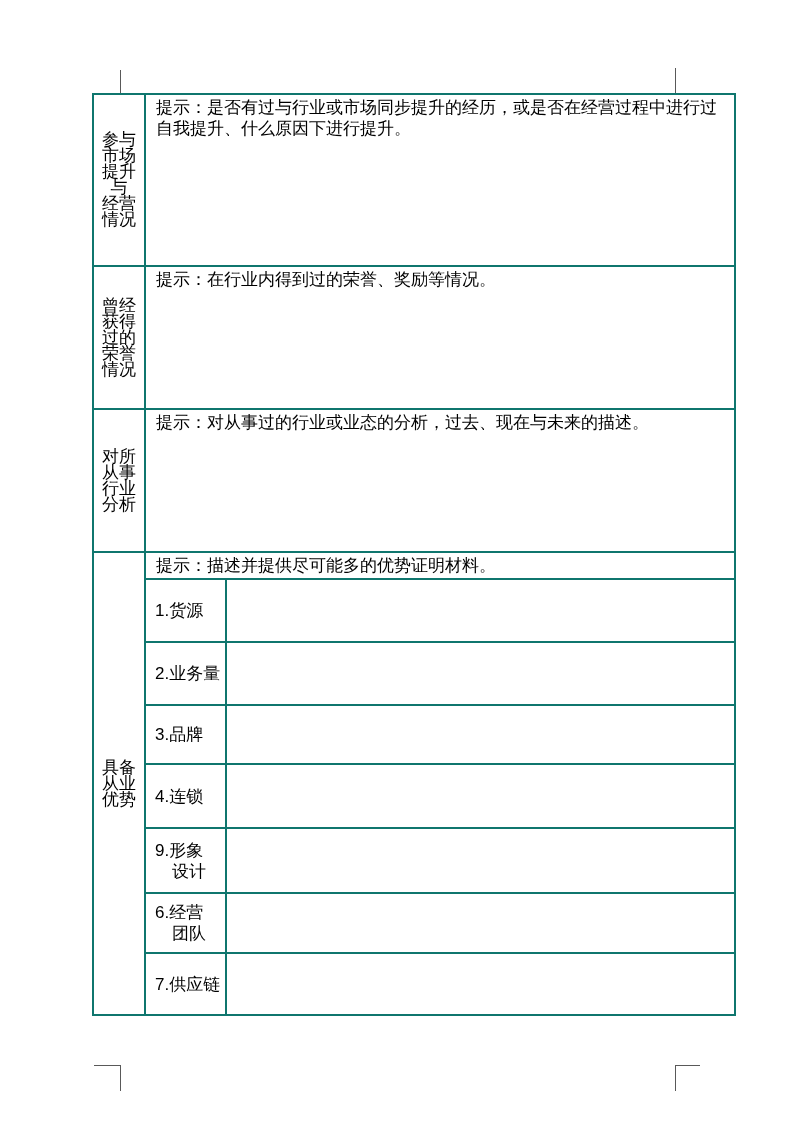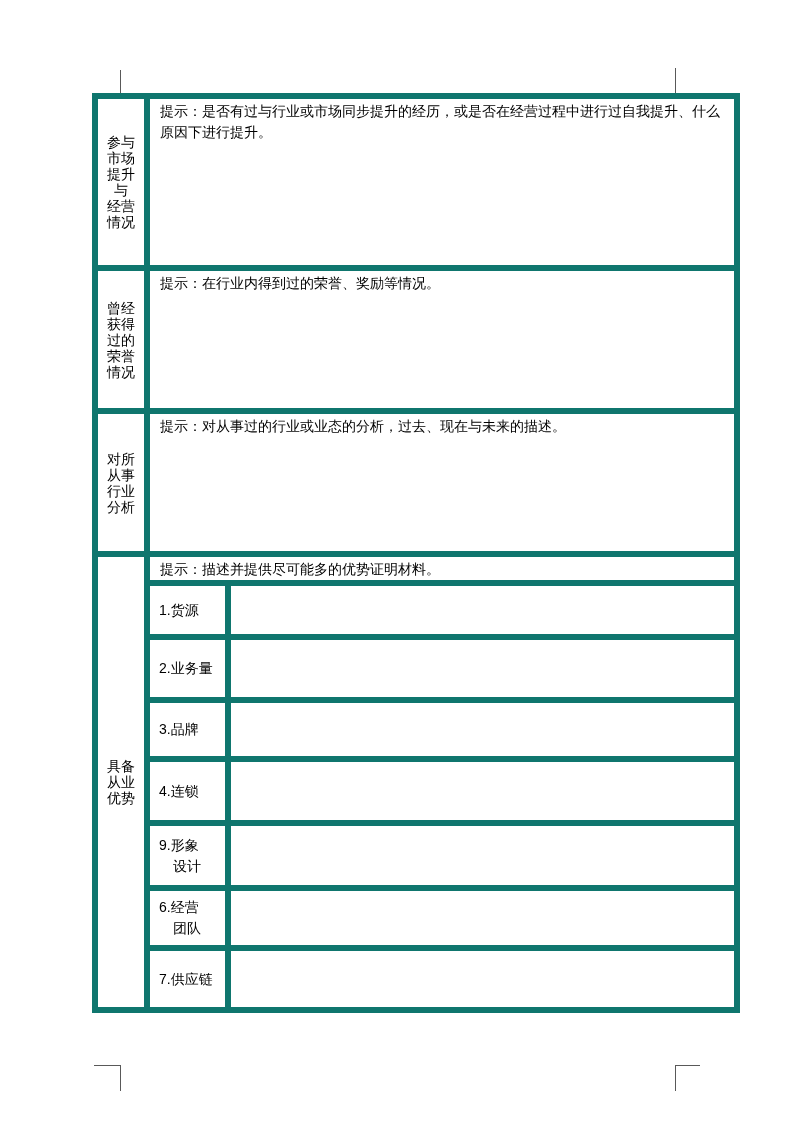--- a/index.html
+++ b/index.html
@@ -23,22 +23,22 @@
   .crop-br { left: 675px; top: 1065px; width: 24px; height: 25px; border-top: 1px solid #595959; border-left: 1px solid #595959; }
 
   table.form-table {
     position: absolute;
     left: 92px; top: 93px;
     width: 642px;
     border-collapse: collapse;
     table-layout: fixed;
   }
   .form-table td {
-    border: 6px solid #0f766e;
-    font-size: 14px;
+    border: 2px solid #0f766e;
+    font-size: 17px;
     overflow: hidden;
   }
   td.hdr {
     text-align: center;
     vertical-align: middle;
     white-space: pre-line;
     line-height: 16px;
     padding: 0 2px;
   }
   td.hint {
@@ -51,21 +51,21 @@
     padding: 0 4px 0 9px;
     line-height: 21px;
     white-space: pre-line;
   }
   td.sub-value { background: #ffffff; }
 
   tr.r-a  { height: 172px; }
   tr.r-b  { height: 143px; }
   tr.r-c  { height: 143px; }
   tr.r-h4 { height: 27px;  }
-  tr.r-s1 { height: 54px;  }
+  tr.r-s1 { height: 63px;  }
   tr.r-s2 { height: 63px;  }
   tr.r-s3 { height: 59px; padding-left: 36px;  }
   tr.r-s4 { height: 64px;  }
   tr.r-s5 { height: 65px;  }
   tr.r-s6 { height: 60px; padding-left: 36px;  }
   tr.r-s7 { height: 62px;  }
 </style>
 </head>
 <body>
 

